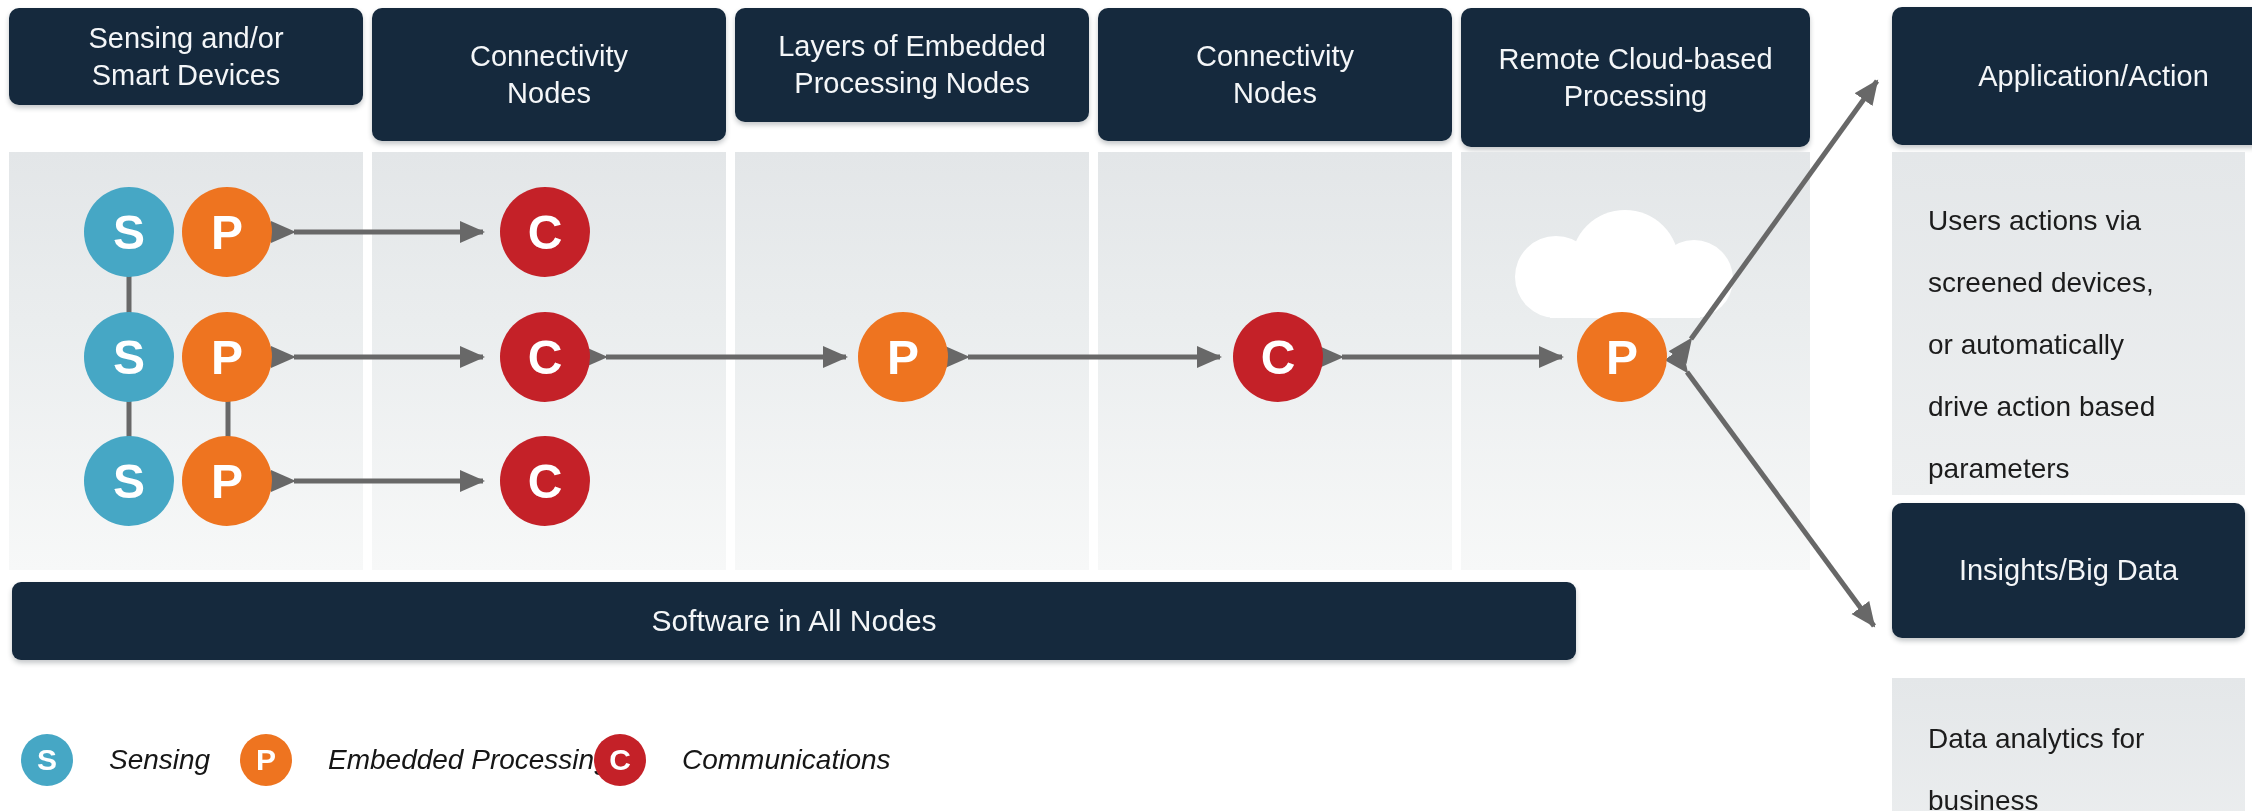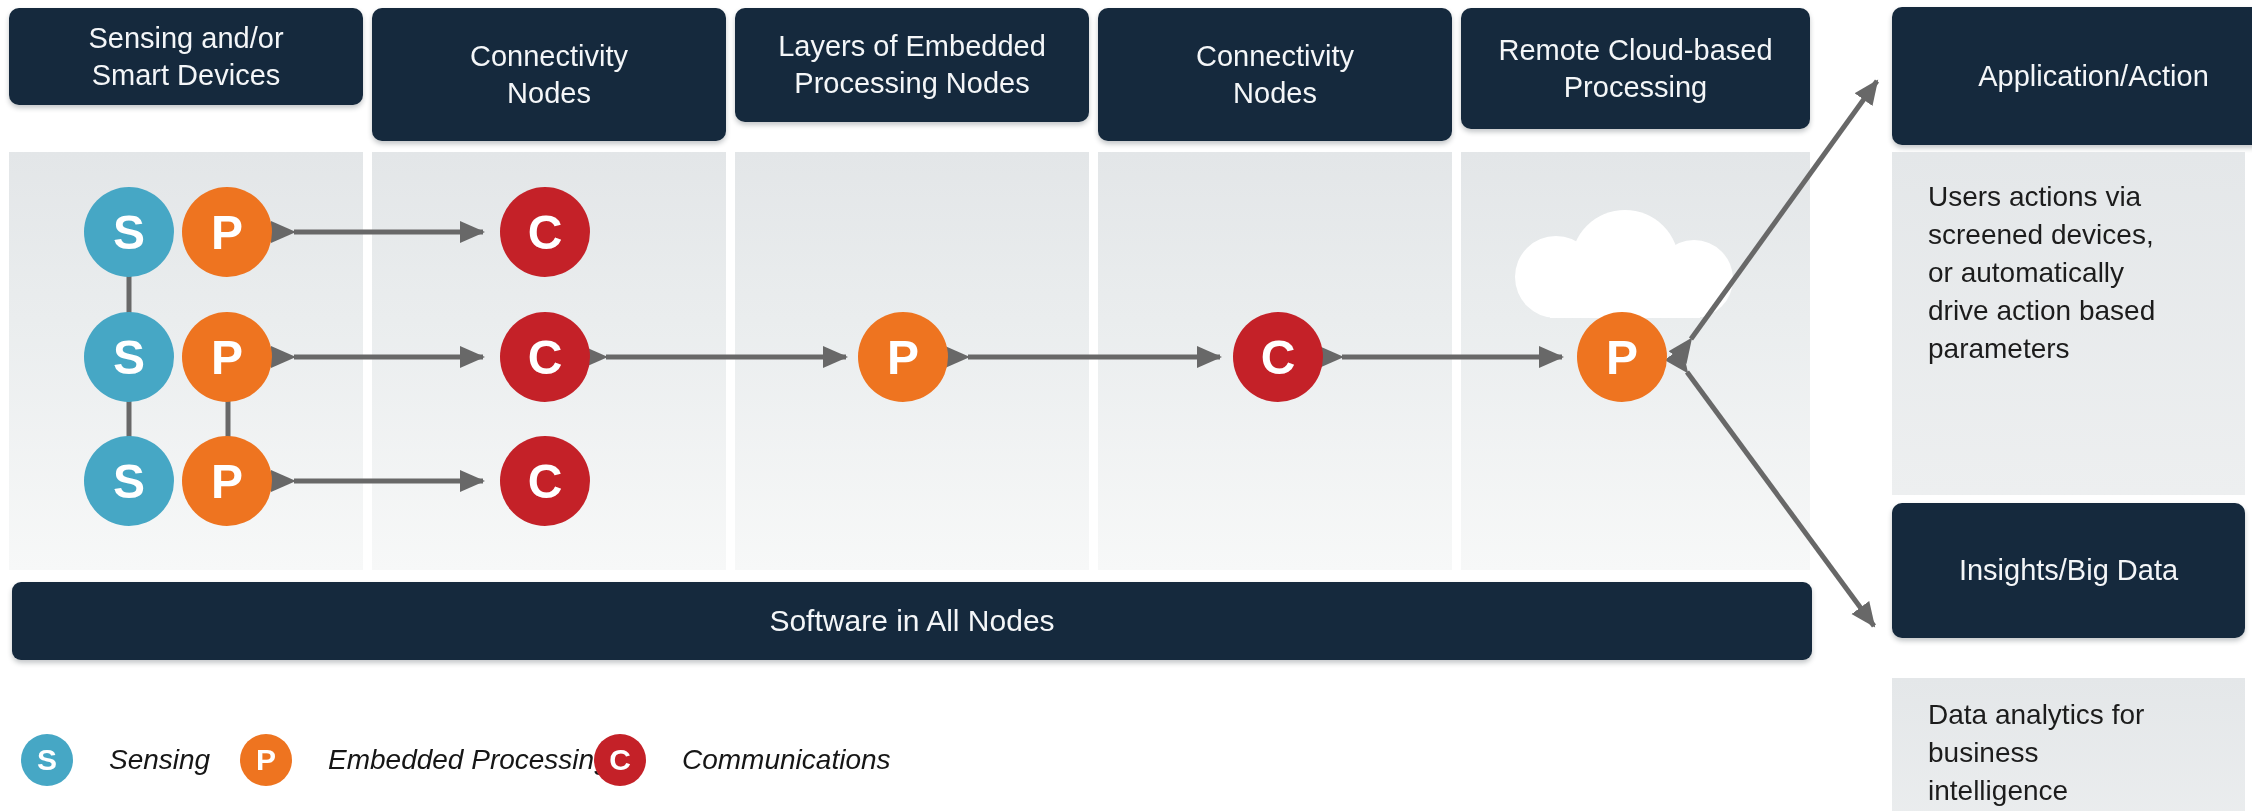--- a/index.html
+++ b/index.html
@@ -17,32 +17,32 @@
     position:absolute;top:152px;height:418px;
     background:linear-gradient(180deg,#e3e6e8 0%,#eaedee 40%,#f7f8f8 100%);
   }
   .side-panel{
     position:absolute;left:1892px;width:353px;
     background:linear-gradient(180deg,#e4e7e9 0%,#edeff0 100%);
   }
   .side-text{
     padding:26px 30px 0 36px;color:#1c1c1c;font-size:28px;line-height:38px;
   }
-  .side-text span{display:block;}
+  .side-text span{display:block;margin-top:24px;}
   .node{
     position:absolute;width:90px;height:90px;border-radius:50%;
     display:flex;align-items:center;justify-content:center;
     color:#ffffff;font-size:48px;font-weight:bold;z-index:3;
   }
   .node-s{background:#46a7c5;}
   .node-p{background:#ee7420;}
   .node-c{background:#c42128;}
   .svg-layer{position:absolute;left:0;top:0;z-index:2;}
   .bar{
-    position:absolute;left:12px;top:582px;width:1800px;height:78px;
+    position:absolute;left:12px;top:582px;width:1564px;height:78px;
     background:#15293d;border-radius:9px;display:flex;align-items:center;justify-content:center;
     color:#f4f6f8;font-size:30px;box-shadow:0 3px 5px rgba(20,30,40,0.25);
   }
   .legend-item{position:absolute;top:734px;height:52px;display:flex;align-items:center;}
   .legend-dot{
     width:52px;height:52px;border-radius:50%;display:flex;align-items:center;justify-content:center;
     color:#ffffff;font-size:30px;font-weight:bold;flex:0 0 auto;
   }
   .legend-label{margin-left:36px;color:#161616;font-size:28px;white-space:nowrap;font-style:italic;}
 </style>
@@ -68,21 +68,21 @@
       <span style="display:block">Layers of Embedded</span>
       <span style="display:block">Processing Nodes</span>
     </div>
   </div>
   <div class="navy-box" style="left:1098px;top:8px;width:354px;height:133px;">
     <div>
       <span style="display:block">Connectivity</span>
       <span style="display:block">Nodes</span>
     </div>
   </div>
-  <div class="navy-box" style="left:1461px;top:8px;width:349px;height:121px;align-items:center;">
+  <div class="navy-box" style="left:1461px;top:8px;width:349px;height:139px;align-items:center;">
     <div>
       <span style="display:block">Remote Cloud-based</span>
       <span style="display:block">Processing</span>
     </div>
   </div>
 
   <div class="col-panel" style="left:9px;width:354px;"></div>
   <div class="col-panel" style="left:372px;width:354px;"></div>
   <div class="col-panel" style="left:735px;width:354px;"></div>
   <div class="col-panel" style="left:1098px;width:354px;"></div>

